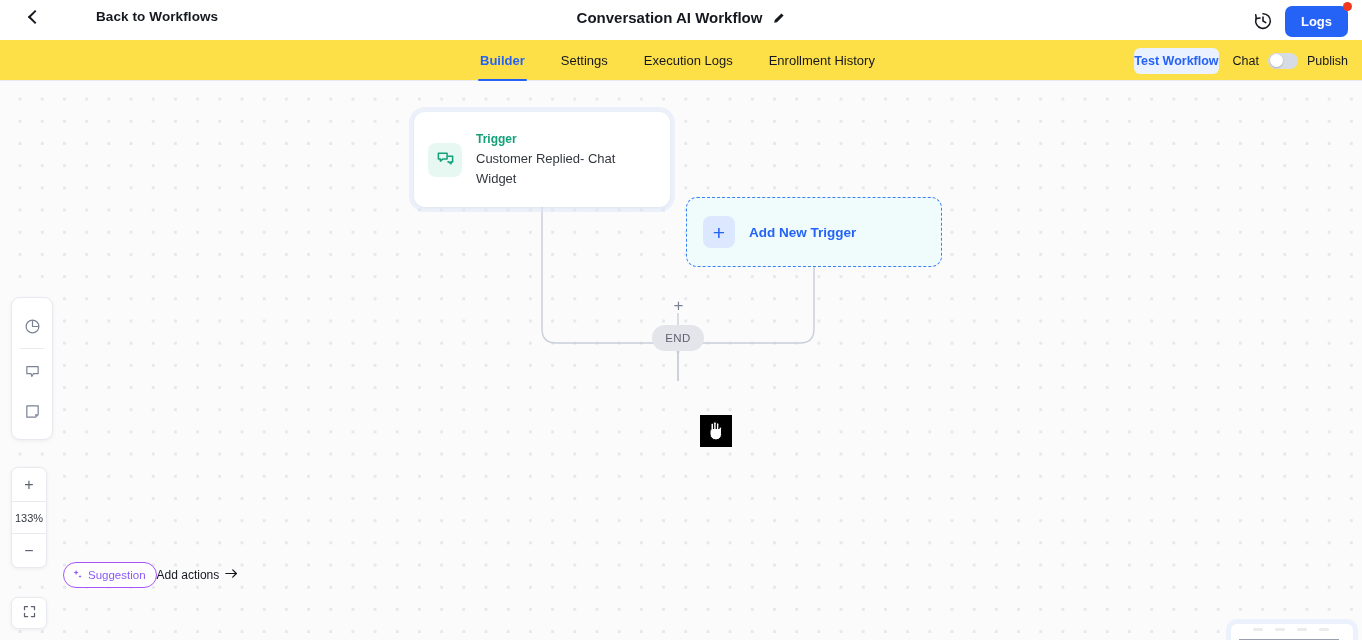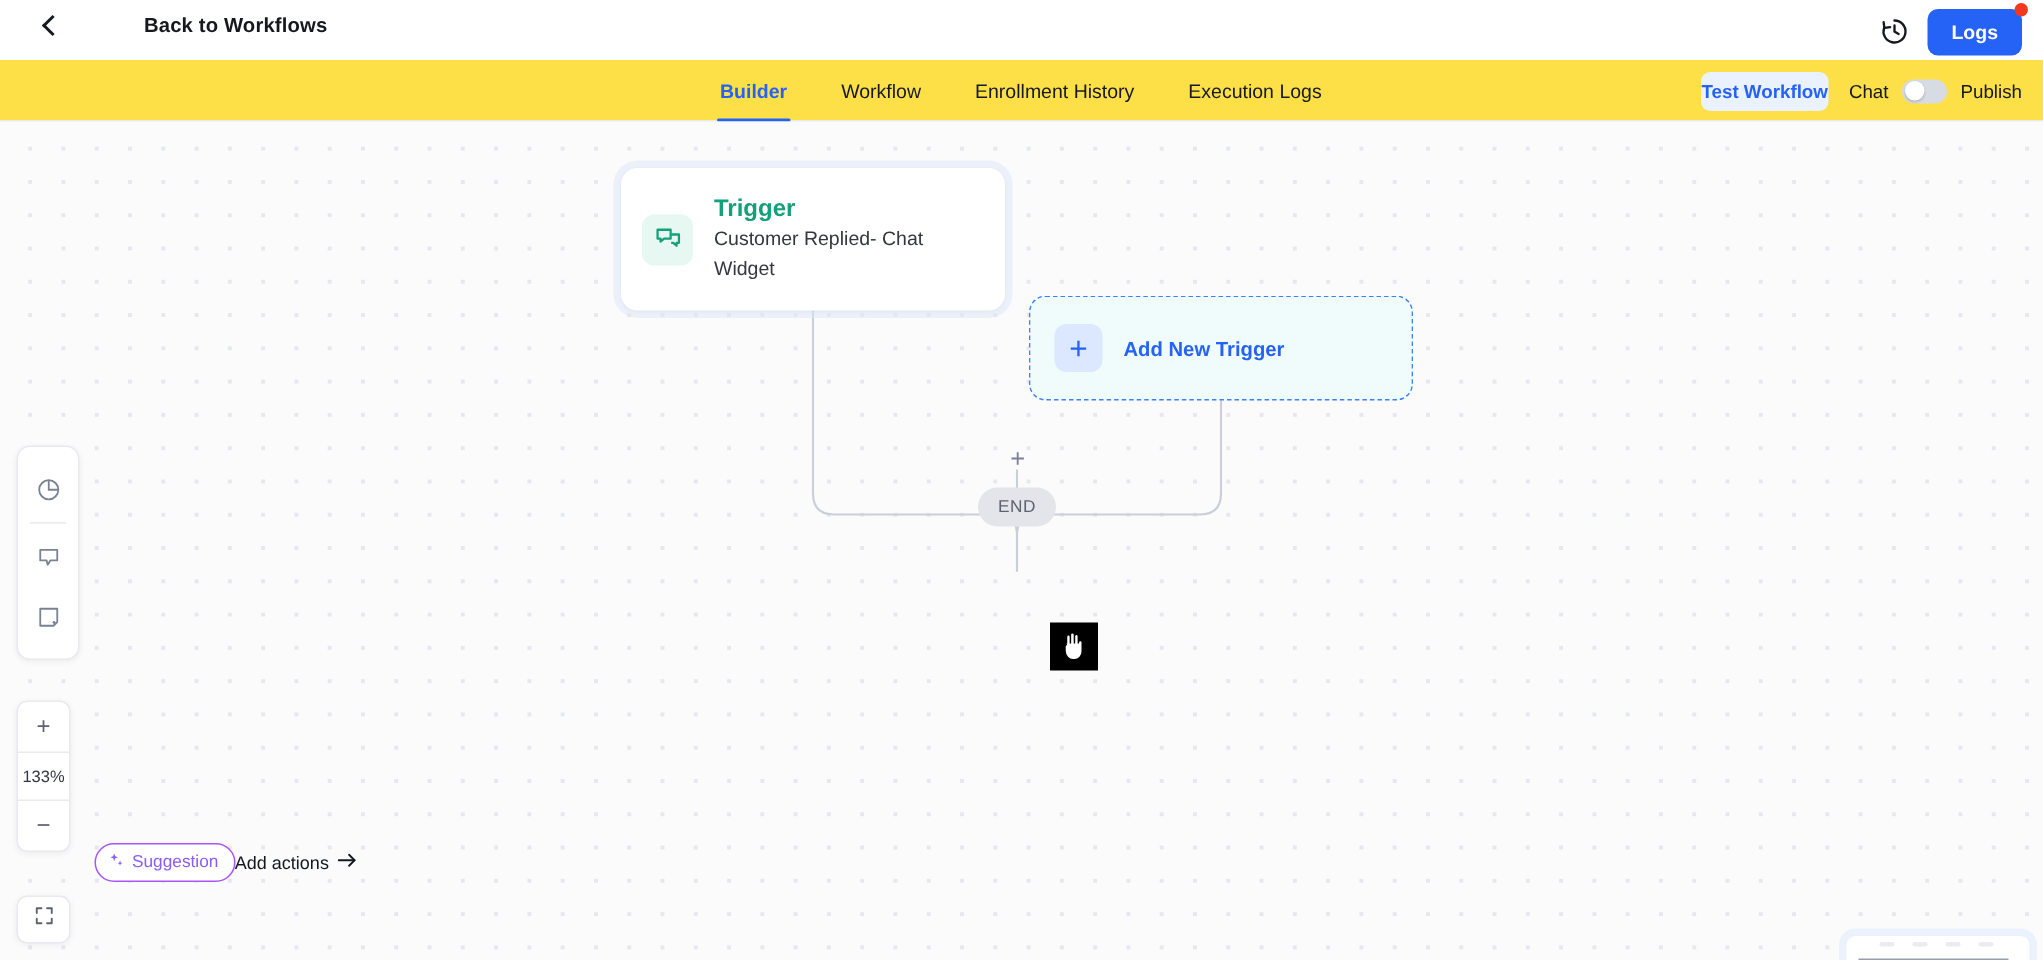--- a/index.html
+++ b/index.html
@@ -92,21 +92,21 @@
     background: #fff; border-radius: 11px;
     box-shadow: 0 0 0 5px rgba(222,232,248,.55), 0 1px 3px rgba(22,24,31,.10);
     display: flex; align-items: center; padding: 0 14px; gap: 14px;
     cursor: pointer;
   }
   .tnode-icon {
     width: 34px; height: 34px; border-radius: 8px; background: #e7f8f2;
     display: flex; align-items: center; justify-content: center; flex: none;
   }
   .tnode-text { display: flex; flex-direction: column; gap: 1px; }
-  .tnode-kind { font-size: 16px; font-weight: 700; color: #13a07a; line-height: 17px; }
+  .tnode-kind { font-size: 12px; font-weight: 700; color: #13a07a; line-height: 17px; }
   .tnode-name { font-size: 13px; color: #33373f; line-height: 20px; max-width: 150px; }
 
   
   .node-add {
     position: absolute; left: 686px; top: 116px; width: 256px; height: 70px;
     background: #effcfb; border: 1.6px dashed #3b82f6; border-radius: 11px;
     display: flex; align-items: center; padding: 0 16px; gap: 14px; cursor: pointer;
   }
   .add-plus-box {
     width: 32px; height: 32px; border-radius: 8px; background: #dbe8ff;
@@ -192,20 +192,28 @@
 <body>
 
 <div id="app">
 
   <div class="topbar">
     <div class="back-btn">
       <span class="chev"></span>
       <span class="back-label">Back to Workflows</span>
     </div>
 
+    <div class="title-wrap">
+      <span class="wf-title">Conversation AI Workflow</span>
+      <span class="pencil">
+        <svg width="13" height="13" viewBox="0 0 16 16" fill="none">
+          <path d="M11.6 1.7l2.7 2.7-8.2 8.2-3.4.7.7-3.4 8.2-8.2z" fill="#16181f"></path>
+        </svg>
+      </span>
+    </div>
 
     <div class="history-btn">
       <svg width="22" height="22" viewBox="0 0 24 24" fill="none" stroke="#16181f" stroke-width="1.7" stroke-linecap="round">
         <path d="M12 4a8 8 0 1 1-7.6 5.5"></path>
         <path d="M4.1 5.2l.5 4.2 4.2-.6"></path>
         <path d="M12 7.6V12l3 1.8"></path>
       </svg>
     </div>
 
     <button class="save-btn">
@@ -213,27 +221,27 @@
     </button>
     <span class="save-dot"></span>
   </div>
 
   <div class="tabbar">
     <div class="tabs">
       <div class="tab active">
         <span>Builder</span>
       </div>
       <div class="tab">
-        <span>Workflow</span>
+        <span>Settings</span>
+      </div>
+      <div class="tab">
+        <span>Execution Logs</span>
       </div>
       <div class="tab">
         <span>Enrollment History</span>
-      </div>
-      <div class="tab">
-        <span>Execution Logs</span>
       </div>
     </div>
 
     <div class="right-ctrls">
       <button class="test-wf">
         <span>Test Workflow</span>
       </button>
       <div class="pubwrap">
         <span class="pub-label">Chat</span>
         <div class="toggle">

